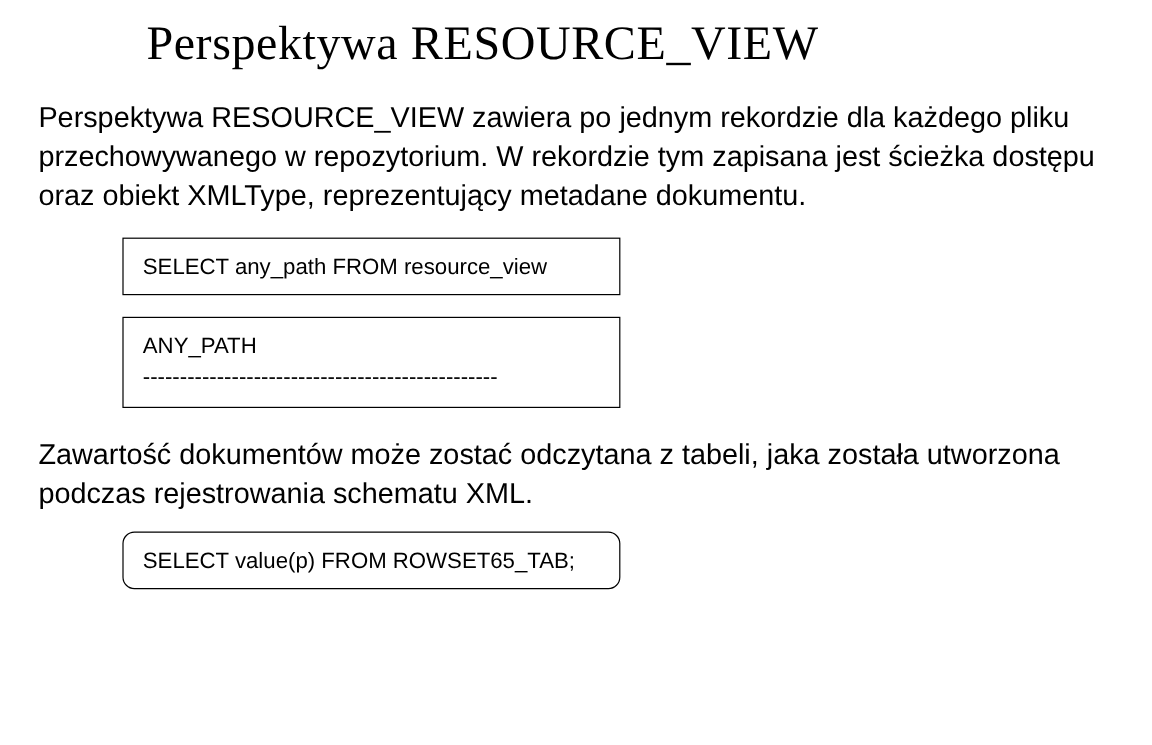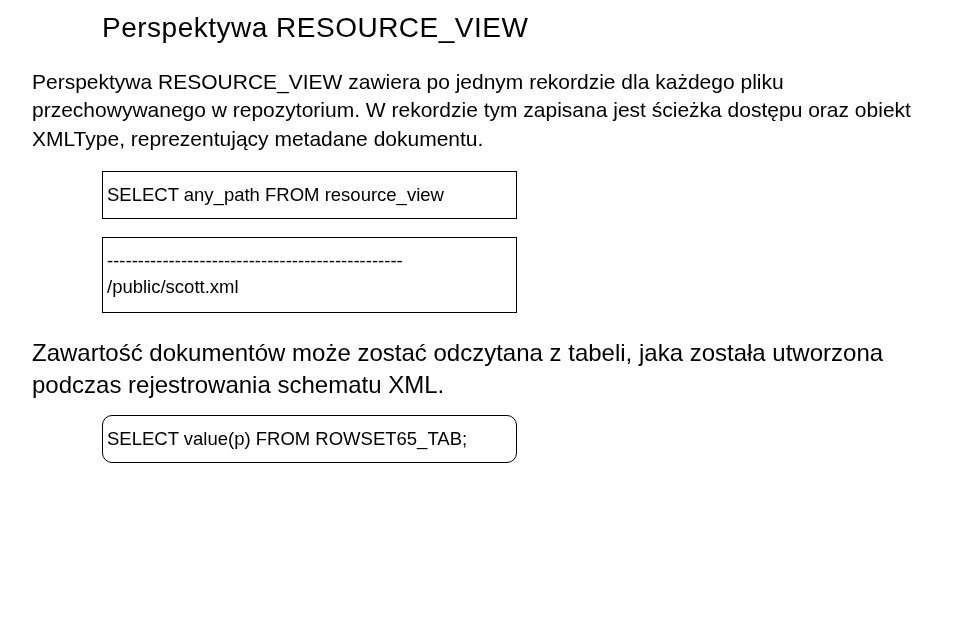--- a/index.html
+++ b/index.html
@@ -9,34 +9,35 @@
     }
     body {
       width: 960px;
       height: 621px;
       background: #ffffff;
       font-family: Verdana, Geneva, sans-serif;
       color: #000000;
       padding: 12px 32px;
     }
     .title {
-      font-size: 28px;
+      font-size: 40px;
       font-weight: normal;
-      margin-left: 70px;
+      margin-left: 90px;
       margin-bottom: 24px;
       letter-spacing: 0.5px;
+      font-family: Liberation Serif, serif;
     }
     .paragraph {
-      font-size: 21px;
+      font-size: 24px;
       line-height: 1.35;
       margin-bottom: 14px;
     }
     .code-box {
       border: 1.5px solid #000000;
-      padding: 10px 4px;
+      padding: 10px 16px;
       margin-left: 70px;
       margin-bottom: 18px;
       display: inline-block;
       min-width: 415px;
     }
     .code-box .code-line {
       font-size: 18.5px;
       line-height: 1.4;
       white-space: pre;
     }
@@ -67,22 +68,22 @@
 
 <p class="paragraph">Perspektywa RESOURCE_VIEW zawiera po jednym rekordzie dla każdego pliku przechowywanego w repozytorium. W rekordzie tym zapisana jest ścieżka dostępu oraz obiekt XMLType, reprezentujący metadane dokumentu.</p>
 
 <div class="code-box code-box-1">
   <div class="code-line">SELECT any_path FROM resource_view</div>
 </div>
 
 <br>
 
 <div class="code-box code-box-2">
+  <div class="code-line">ANY_PATH</div>
   <div class="code-line">------------------------------------------------</div>
-  <div class="code-line">/public/scott.xml</div>
 </div>
 
 <p class="footer-paragraph">Zawartość dokumentów może zostać odczytana z tabeli, jaka została utworzona podczas rejestrowania schematu XML.</p>
 
 <div class="code-box code-box-3">
   <div class="code-line">SELECT value(p) FROM ROWSET65_TAB;</div>
 </div>
 
 
 

